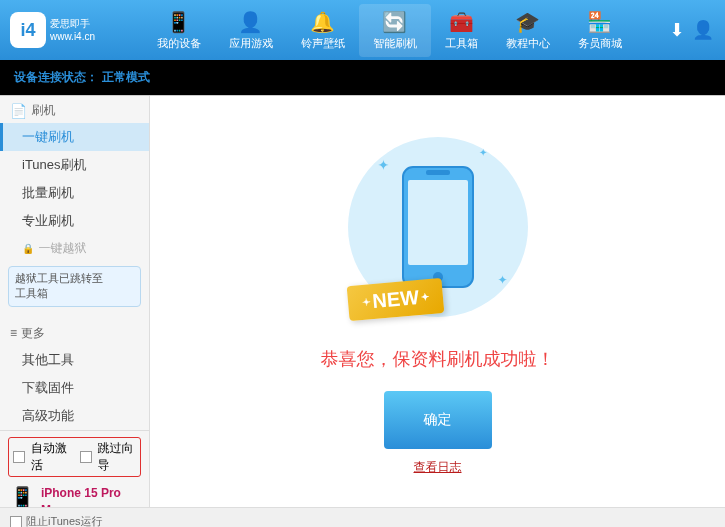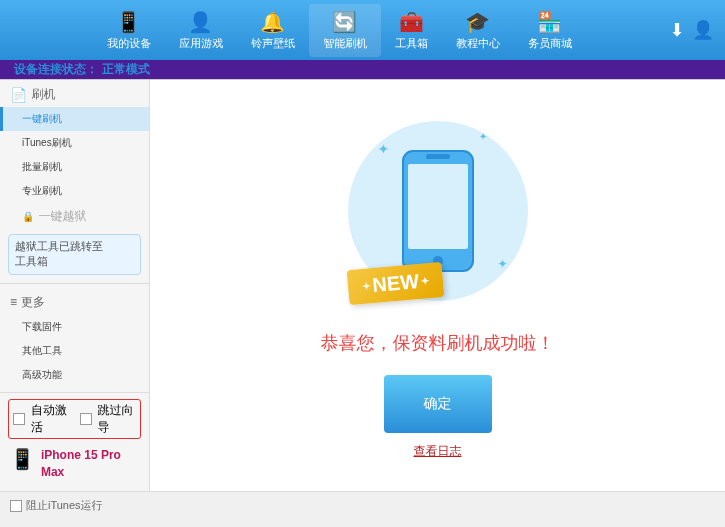--- a/index.html
+++ b/index.html
@@ -40,22 +40,22 @@
     }
     .nav-tab:hover, .nav-tab.active { background: rgba(255,255,255,0.15); border-radius: 4px; }
     .nav-tab .tab-icon { font-size: 20px; margin-bottom: 2px; }
     .header-right {
       display: flex; align-items: center; gap: 8px; color: #fff;
     }
     .header-btn { font-size: 18px; cursor: pointer; }
 
     
     .toolbar {
-      background: #4c1d95;
-      height: 20px;
+      background: #000000;
+      height: 36px;
       display: flex;
       align-items: center;
       padding: 0 10px;
       font-size: 12px;
       color: #333;
       border-bottom: 1px solid #ccc;
     }
     .toolbar span { color: #2a8ed8; font-weight: bold; margin-left: 4px; }
 
     
@@ -75,21 +75,21 @@
       flex-shrink: 0;
     }
     .sidebar-section-header {
       display: flex; align-items: center;
       padding: 6px 10px 4px;
       color: #666; font-size: 12px;
     }
     .sidebar-section-header .icon { margin-right: 4px; font-size: 14px; }
     .sidebar-item {
       padding: 5px 10px 5px 22px;
-      cursor: pointer; color: #444; font-size: 10px;
+      cursor: pointer; color: #444; font-size: 13px;
     }
     .sidebar-item.active {
       background: #d0e8f8;
       color: #2a8ed8;
       border-left: 3px solid #2a8ed8;
       padding-left: 19px;
     }
     .sidebar-disabled {
       padding: 5px 10px 5px 22px;
       color: #aaa; font-size: 12px;
@@ -221,20 +221,27 @@
     }
     .footer-left { display: flex; align-items: center; gap: 4px; }
     .footer-checkbox { width: 12px; height: 12px; border: 1px solid #999; background: #fff; display: inline-block; }
     .footer-right { margin-left: auto; display: flex; align-items: center; gap: 12px; }
     .footer-link { color: #2a8ed8; cursor: pointer; }
   </style>
 </head>
 <body>
 
 <div class="header">
+  <div class="logo">
+    <div class="logo-icon">
+      <span>i4</span>
+    </div>
+    <div class="logo-text" style="white-space:pre-line;">爱思即手
+www.i4.cn</div>
+  </div>
   <div class="nav-tabs">
     <div class="nav-tab">
       <span class="tab-icon">📱</span>
       <span>我的设备</span>
     </div>
     <div class="nav-tab">
       <span class="tab-icon">👤</span>
       <span>应用游戏</span>
     </div>
     <div class="nav-tab">
@@ -295,24 +302,24 @@
     <div class="sidebar-notice">
       <span style="white-space:pre-line;">越狱工具已跳转至
 工具箱</span>
     </div>
     <div class="sidebar-divider"></div>
     <div class="sidebar-more-header">
       <span style="margin-right:4px;">≡</span>
       <span>更多</span>
     </div>
     <div class="sidebar-item">
+      <span>其他工具</span>
+    </div>
+    <div class="sidebar-item">
       <span>下载固件</span>
-    </div>
-    <div class="sidebar-item">
-      <span>其他工具</span>
     </div>
     <div class="sidebar-item">
       <span>高级功能</span>
     </div>
 
     <div style="flex:1;"></div>
 
     <div class="device-section">
       <div class="auto-row">
         <div class="checkbox"></div>

